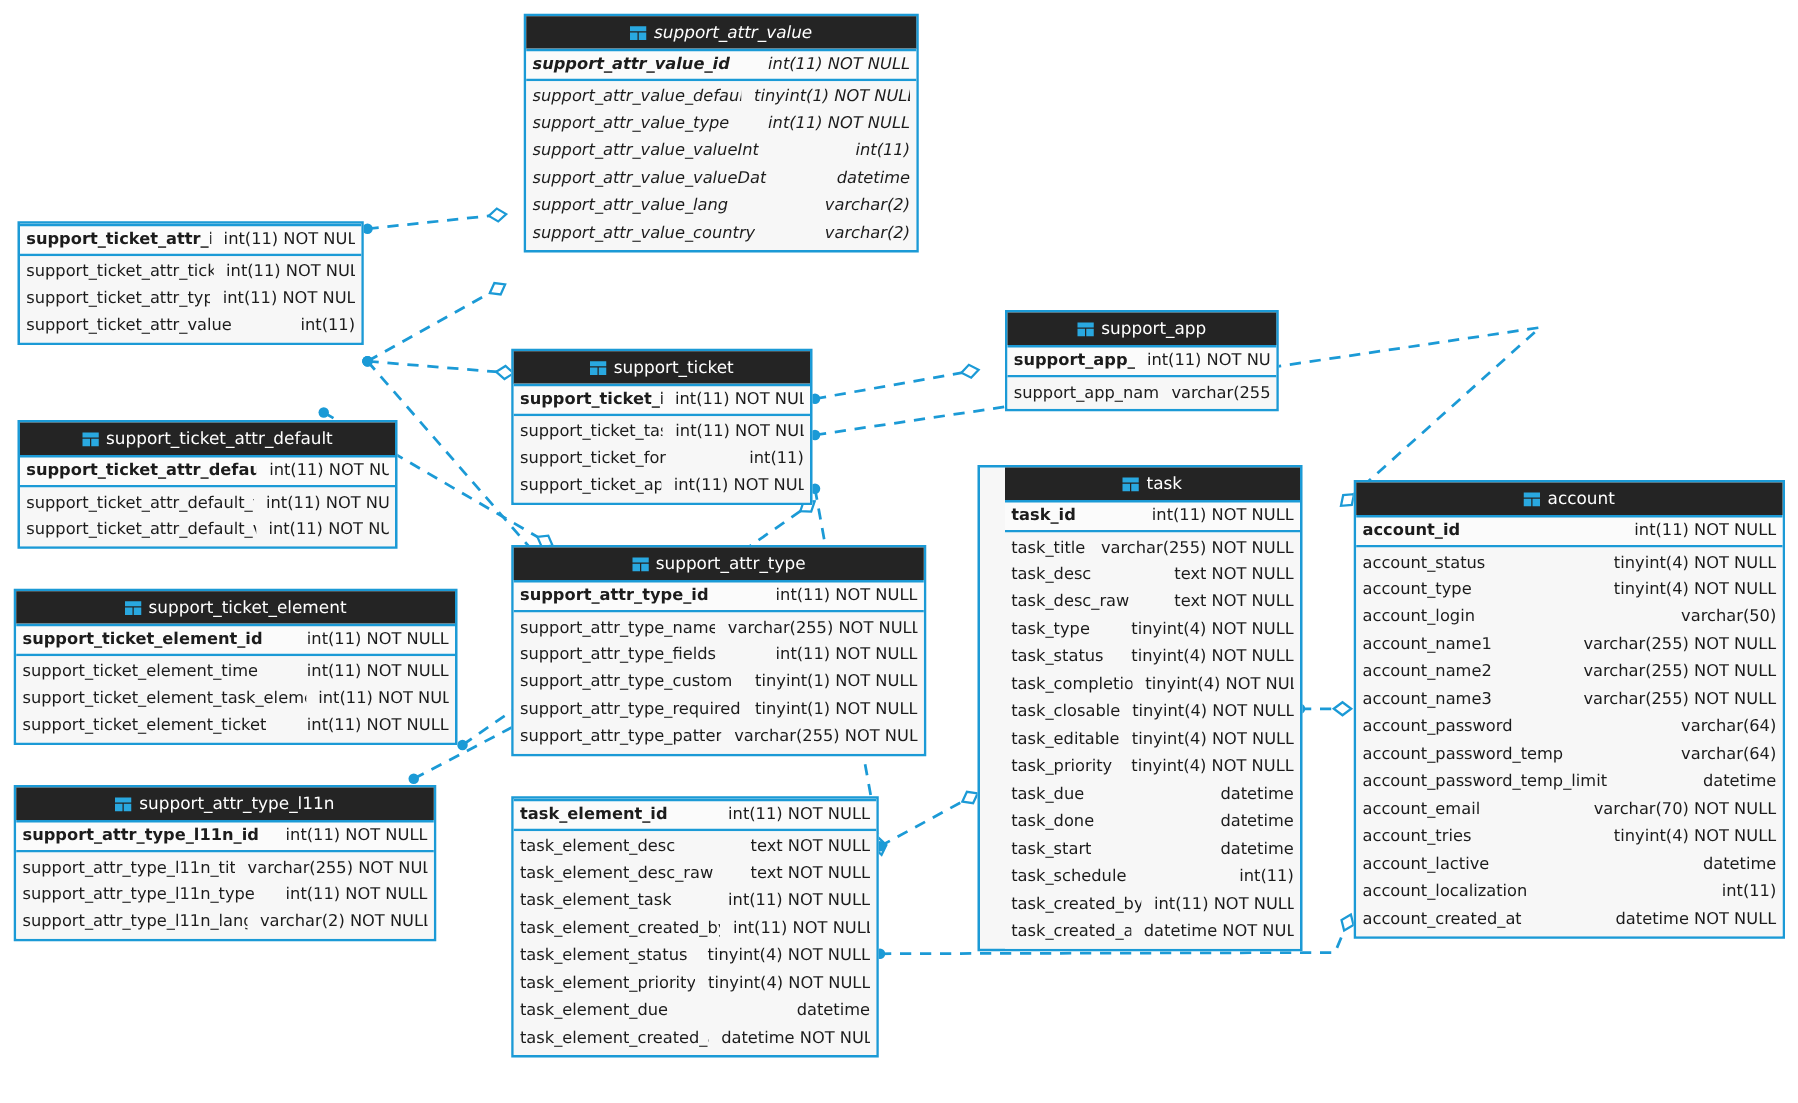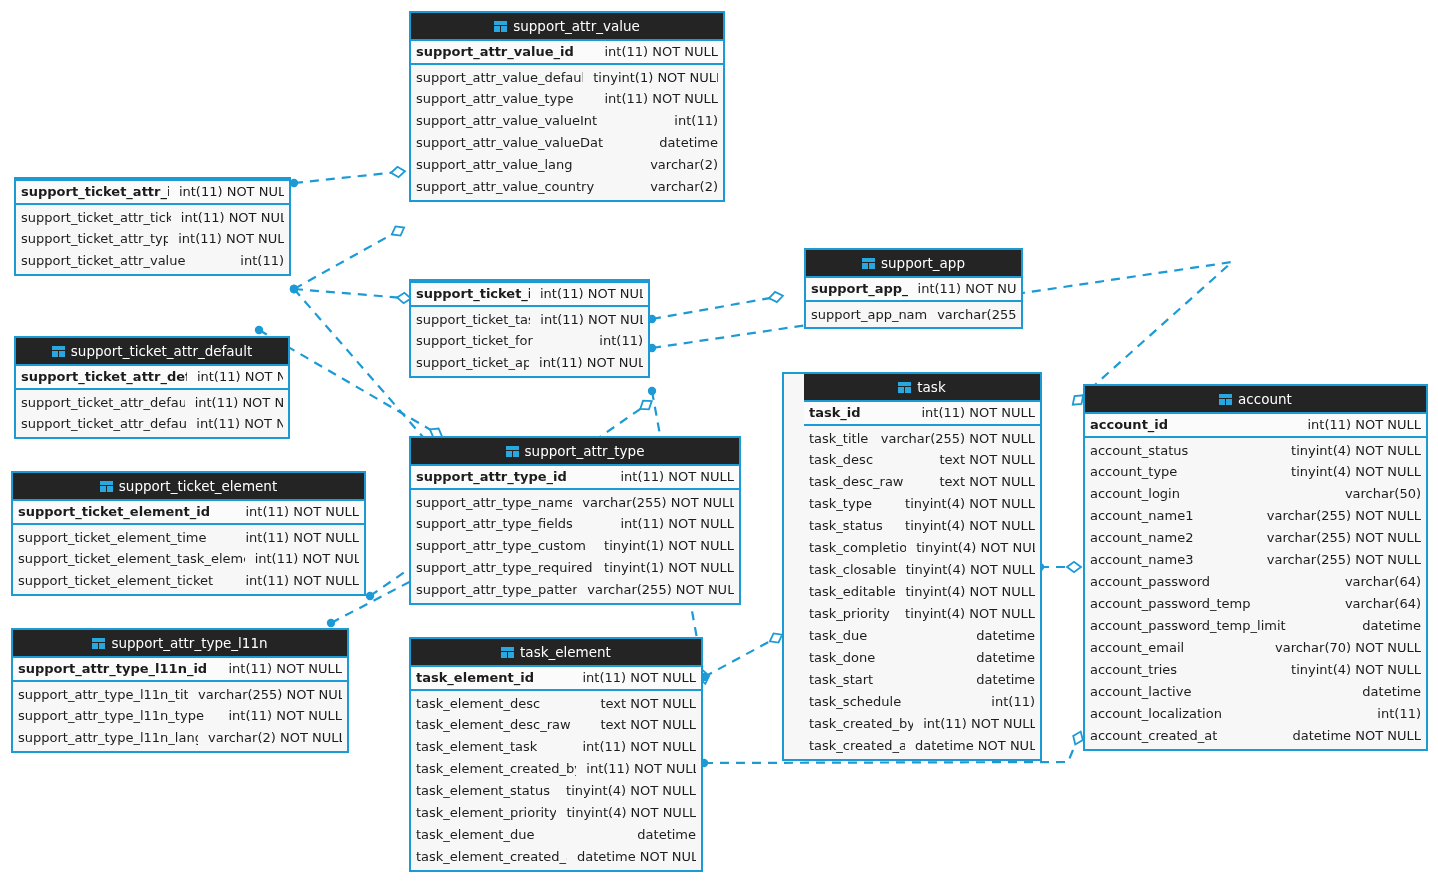--- a/index.html
+++ b/index.html
@@ -97,21 +97,21 @@
       <g transform="translate(776,638) rotate(-28.442928624363347)">
         <polygon points="-7,0 0,-5.2 7,0 0,5.2" fill="#ffffff" stroke="#1b9ad6" stroke-width="1.8"></polygon>
       </g>
       <polyline points="704,763 1068,762 1078,738" fill="none" stroke="#1b9ad6" stroke-width="2.2" stroke-dasharray="9,7"></polyline>
       <circle cx="704" cy="763" r="4.2" fill="#1b9ad6"></circle>
       <g transform="translate(1078,738) rotate(-67.38013505195958)">
         <polygon points="-7,0 0,-5.2 7,0 0,5.2" fill="#ffffff" stroke="#1b9ad6" stroke-width="1.8"></polygon>
       </g>
     </svg>
   <div id="entities-layer">
-      <div class="entity" style="left: 409px; top: 11px; width: 316px;">
+      <div class="entity" style="left: 419px; top: 11px; width: 316px; font-style: italic;">
         <div class="ent-header">
           <span class="tbl-icon">
             <i class="bar"></i>
             <i class="c1"></i>
             <i class="c2"></i>
           </span>
           <span>support_attr_value</span>
         </div>
         <div class="pk-row">
           <div class="row">
@@ -184,20 +184,28 @@
           </div>
         </div>
         <div class="fields">
           <div class="row">
             <span class="fname">support_app_name</span>
             <span class="ftype">varchar(255)</span>
           </div>
         </div>
       </div>
       <div class="entity" style="left: 409px; top: 279px; width: 241px;">
+        <div class="ent-header">
+          <span class="tbl-icon">
+            <i class="bar"></i>
+            <i class="c1"></i>
+            <i class="c2"></i>
+          </span>
+          <span>support_ticket</span>
+        </div>
         <div class="pk-row">
           <div class="row">
             <span class="fname">support_ticket_id</span>
             <span class="ftype">int(11) NOT NULL</span>
           </div>
         </div>
         <div class="fields">
           <div class="row">
             <span class="fname">support_ticket_task</span>
             <span class="ftype">int(11) NOT NULL</span>
@@ -205,21 +213,21 @@
           <div class="row">
             <span class="fname">support_ticket_for</span>
             <span class="ftype">int(11)</span>
           </div>
           <div class="row">
             <span class="fname">support_ticket_app</span>
             <span class="ftype">int(11) NOT NULL</span>
           </div>
         </div>
       </div>
-      <div class="entity" style="left: 14px; top: 336px; width: 276px;">
+      <div class="entity" style="left: 14px; top: 336px; width: 304px;">
         <div class="ent-header">
           <span class="tbl-icon">
             <i class="bar"></i>
             <i class="c1"></i>
             <i class="c2"></i>
           </span>
           <span>support_ticket_attr_default</span>
         </div>
         <div class="pk-row">
           <div class="row">
@@ -482,28 +490,20 @@
             <span class="fname">support_attr_type_l11n_type</span>
             <span class="ftype">int(11) NOT NULL</span>
           </div>
           <div class="row">
             <span class="fname">support_attr_type_l11n_lang</span>
             <span class="ftype">varchar(2) NOT NULL</span>
           </div>
         </div>
       </div>
       <div class="entity" style="left: 409px; top: 637px; width: 294px;">
-        <div class="ent-header">
-          <span class="tbl-icon">
-            <i class="bar"></i>
-            <i class="c1"></i>
-            <i class="c2"></i>
-          </span>
-          <span>task_element</span>
-        </div>
         <div class="pk-row">
           <div class="row">
             <span class="fname">task_element_id</span>
             <span class="ftype">int(11) NOT NULL</span>
           </div>
         </div>
         <div class="fields">
           <div class="row">
             <span class="fname">task_element_desc</span>
             <span class="ftype">text NOT NULL</span>

